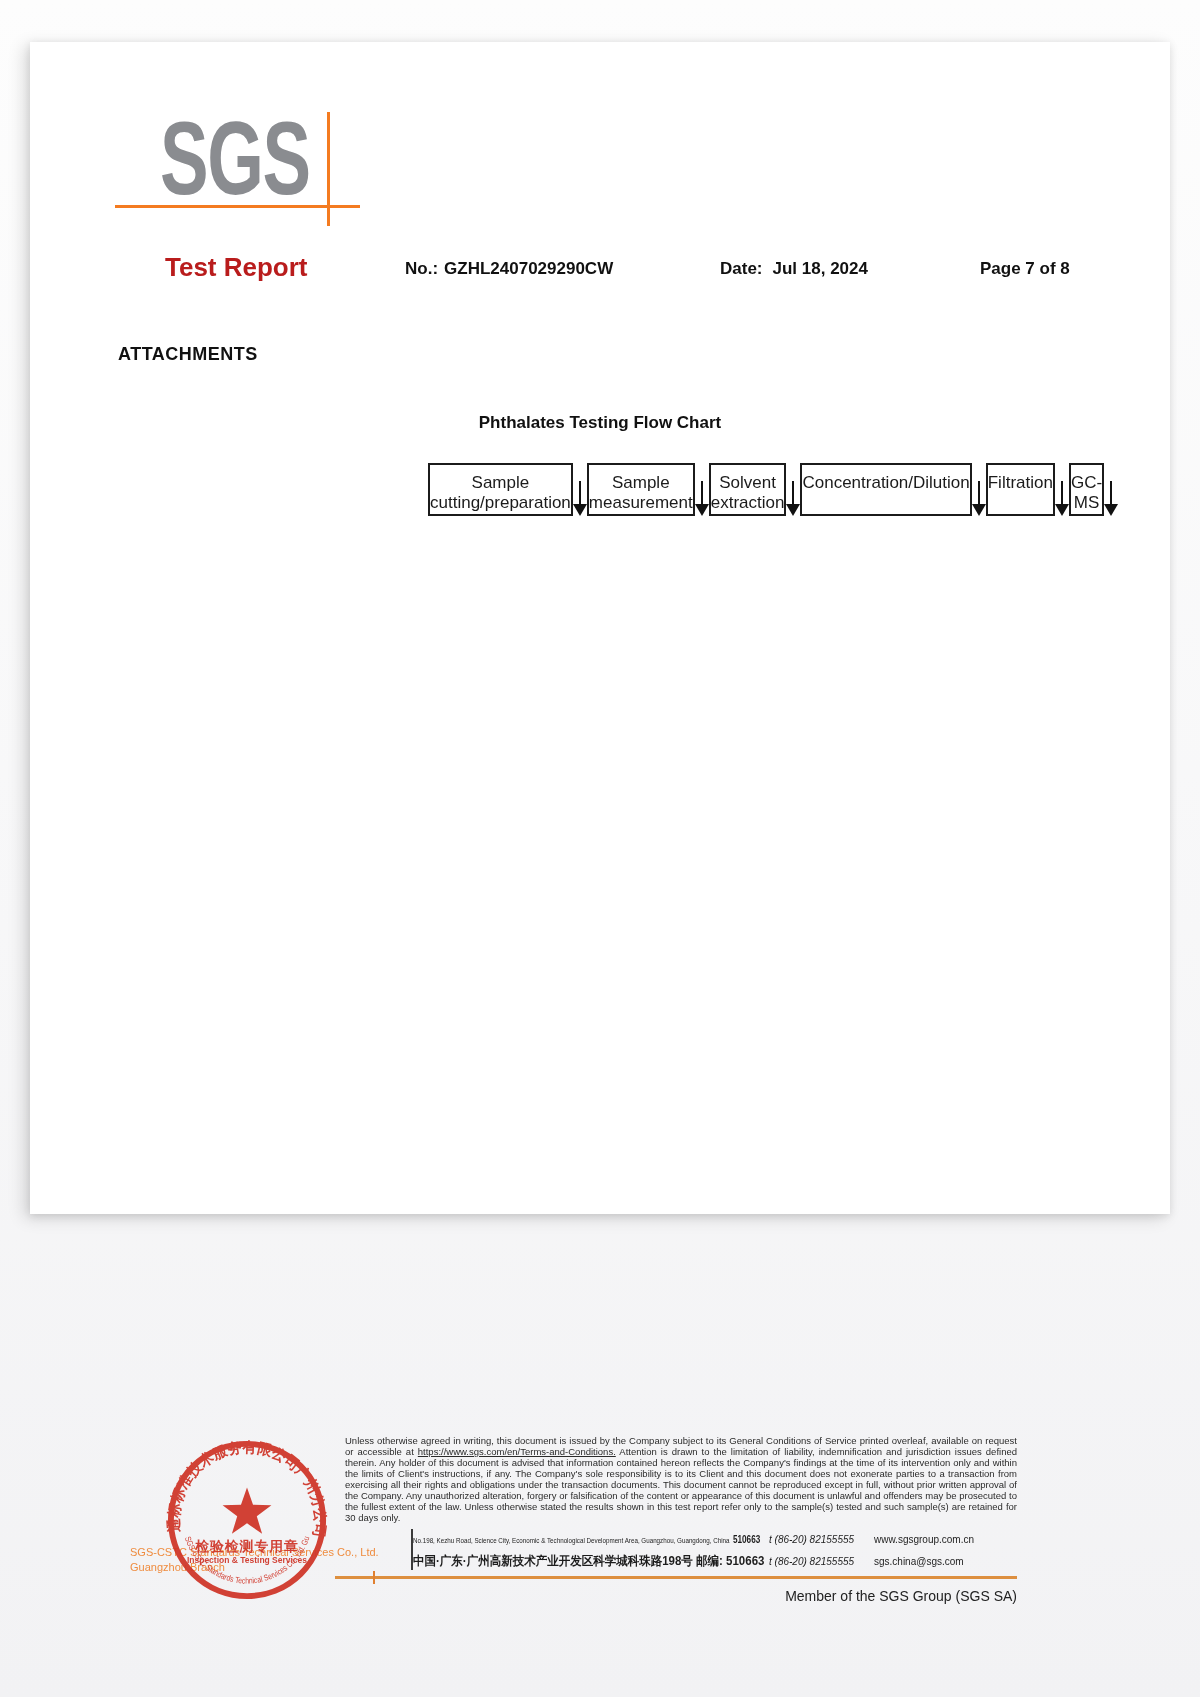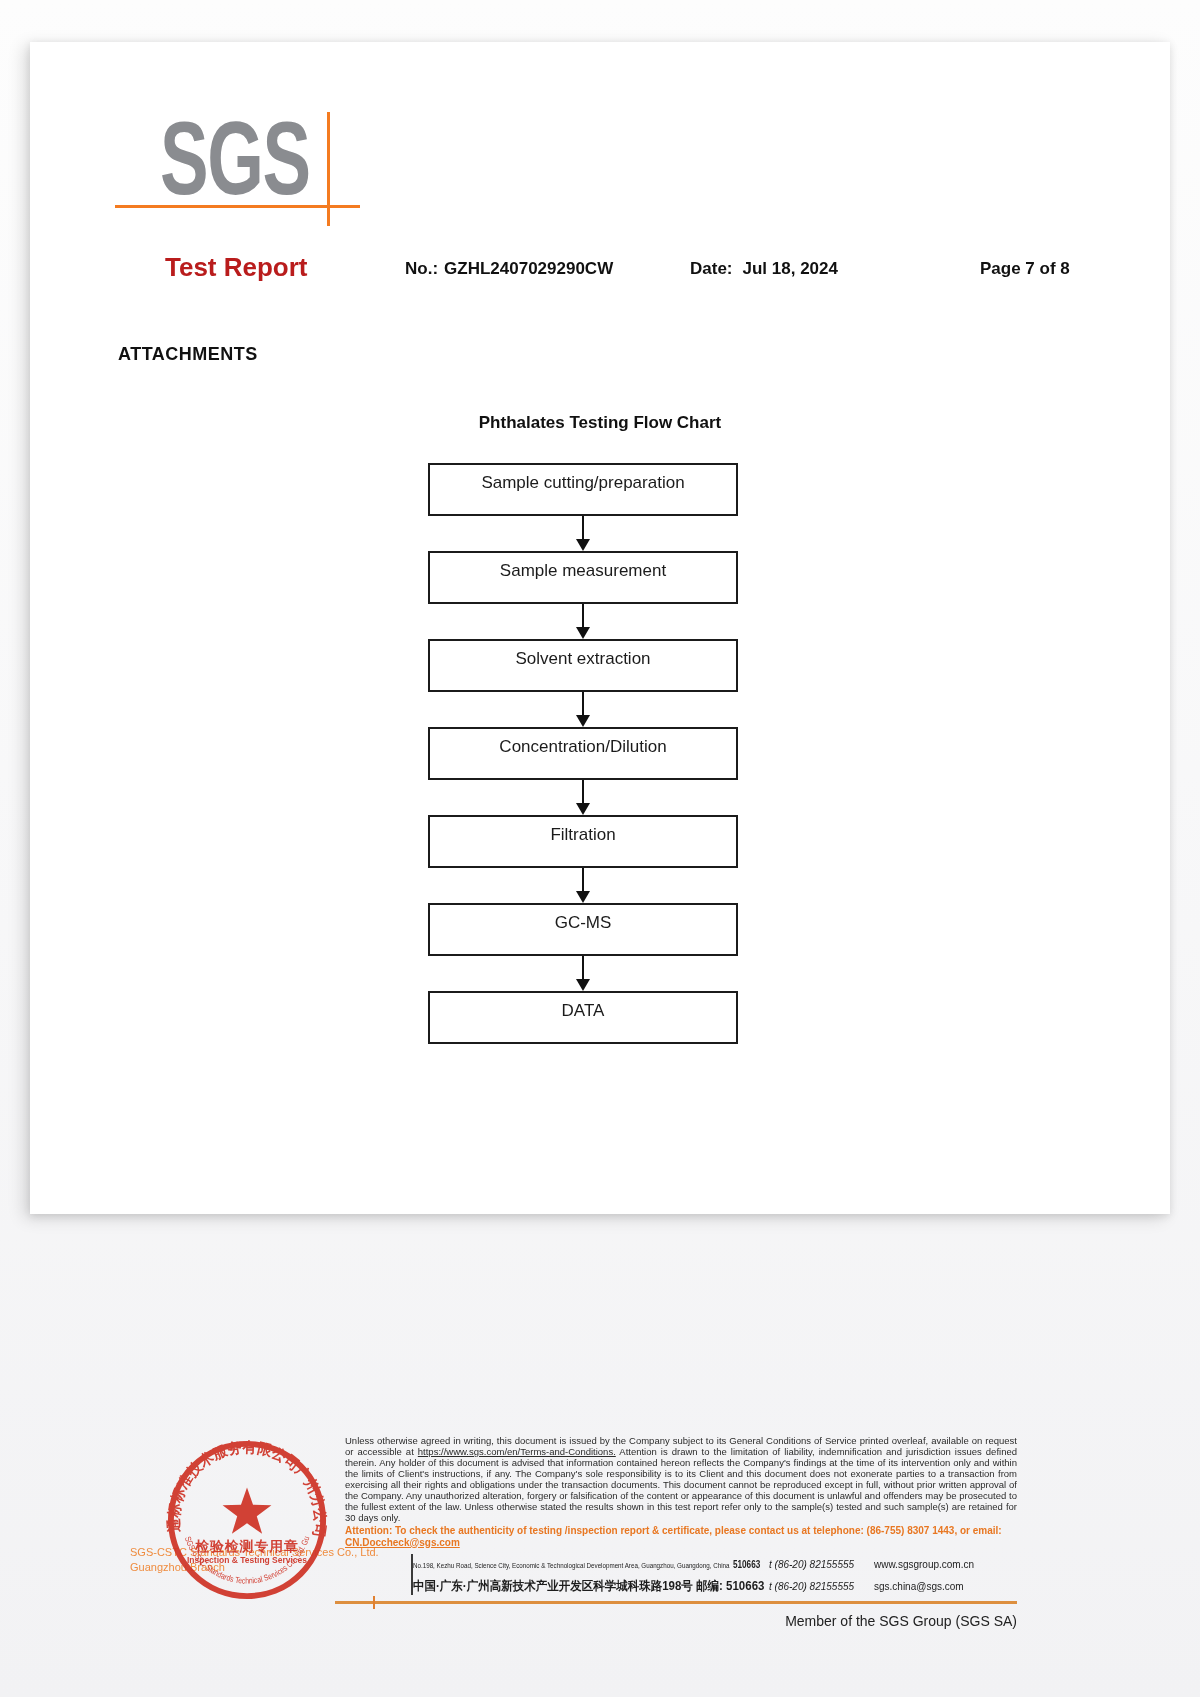--- a/index.html
+++ b/index.html
@@ -11,28 +11,28 @@
   
   .logo-text{position:absolute;left:130px;top:64px;font-size:104px;font-weight:700;line-height:1;
              color:#8a8c90;transform:scaleX(0.70);transform-origin:left top;letter-spacing:-2px;}
   .logo-hline{position:absolute;left:85px;top:163px;width:245px;height:3px;background:#f47b20;}
   .logo-vline{position:absolute;left:297px;top:70px;width:3px;height:114px;background:#f47b20;}
 
   
   .report-title{position:absolute;left:135px;top:210px;font-size:26px;font-weight:700;color:#b91c1c;}
   .hmeta{position:absolute;top:217px;font-size:17px;font-weight:700;color:#111;white-space:nowrap;}
   .report-no{left:375px;} .report-no .val{margin-left:6px;margin-top:36px;}
-  .report-date{left:660px;} .report-date .val{margin-left:10px;}
+  .report-date{left:690px;} .report-date .val{margin-left:10px;}
   .report-pageinfo{left:950px;}
 
   .attachments-heading{position:absolute;left:88px;top:302px;font-size:18px;font-weight:700;letter-spacing:.5px;color:#111;}
   .flow-title{position:absolute;left:0;top:371px;width:100%;text-align:center;font-size:17px;font-weight:700;color:#111;}
 
   
-  .flowchart{position:absolute;left:398px;top:421px;width:310px;display:flex;flex-direction:column;align-items:center;}
+  .flowchart{position:absolute;left:398px;top:421px;width:310px;display:flex;flex-direction:row;align-items:flex-end;}
   .flow-box{width:100%;height:53px;box-sizing:border-box;border:2px solid #1b1b1b;background:#fff;
             text-align:center;padding-top:8px;font-size:17px;color:#1b1b1b;}
   .flow-arrow{display:flex;flex-direction:column;align-items:center;height:35px;}
   .flow-arrow .stem{width:2px;flex:1;background:#111;}
   .flow-arrow .head{width:0;height:0;border-left:7px solid transparent;border-right:7px solid transparent;
                     border-top:12px solid #111;margin-top:-1px;}
 
   
   .stamp{position:absolute;left:133px;top:1394px;width:168px;height:168px;opacity:.93;z-index:2;}
   .company-orange{position:absolute;left:100px;color:#ef8c3f;font-size:11px;line-height:13px;z-index:1;white-space:nowrap;}
@@ -102,21 +102,20 @@
         <div class="flow-box">Filtration</div>
         <div class="flow-arrow">
           <div class="stem"></div>
           <div class="head"></div>
         </div>
         <div class="flow-box">GC-MS</div>
         <div class="flow-arrow">
           <div class="stem"></div>
           <div class="head"></div>
         </div>
-        <div class="flow-box">DATA</div>
       </div>
 
     <svg class="stamp" viewBox="0 0 170 170" xmlns="http://www.w3.org/2000/svg">
       <defs>
         <path id="arcTop" d="M 17,97 A 69,69 0 1 1 153,97" fill="none"></path>
         <path id="arcBottom" d="M 22,103 A 66,66 0 0 0 148,103" fill="none"></path>
       </defs>
       <circle cx="85" cy="85" r="77" fill="none" stroke="#cf3427" stroke-width="6"></circle>
       <text font-size="15" font-weight="700" fill="#cf3427">
         <textPath href="#arcTop" startOffset="0" textLength="245" lengthAdjust="spacingAndGlyphs">通标标准技术服务有限公司广州分公司</textPath>
@@ -127,21 +126,20 @@
       <text font-size="8.6" fill="#cf3427">
         <textPath href="#arcBottom" startOffset="0" textLength="218" lengthAdjust="spacingAndGlyphs">SGS-CSTC Standards Technical Services Co., Ltd. Guangzhou Branch</textPath>
       </text>
     </svg>
 
     <div class="company-orange company-line1">SGS-CSTC Standards Technical Services Co., Ltd.</div>
     <div class="company-orange company-line2">Guangzhou Branch</div>
 
     <div class="footer-right">
       <p class="legal"><span>Unless otherwise agreed in writing, this document is issued by the Company subject to its General Conditions of Service printed overleaf, available on request or accessible at </span><a href="#">https://www.sgs.com/en/Terms-and-Conditions.</a><span> Attention is drawn to the limitation of liability, indemnification and jurisdiction issues defined therein. Any holder of this document is advised that information contained hereon reflects the Company's findings at the time of its intervention only and within the limits of Client's instructions, if any. The Company's sole responsibility is to its Client and this document does not exonerate parties to a transaction from exercising all their rights and obligations under the transaction documents. This document cannot be reproduced except in full, without prior written approval of the Company. Any unauthorized alteration, forgery or falsification of the content or appearance of this document is unlawful and offenders may be prosecuted to the fullest extent of the law. Unless otherwise stated the results shown in this test report refer only to the sample(s) tested and such sample(s) are retained for 30 days only.</span></p>
-      <p class="attention"><span>Attention: To check the authenticity of testing /inspection report &amp; certificate, please contact us at telephone: (86-755) 8307 1443, or email: </span><a href="#">CN.Doccheck@sgs.com</a></p>
 
       <div class="addr-block">
         <div class="addr-row">
           <span class="addr-col"><span class="addr-en"><span>No.198, Kezhu Road, Science City, Economic &amp; Technological Development Area, Guangzhou, Guangdong, China</span>&nbsp; <span class="zip">510663</span></span></span>
           <span class="phone-col">t (86-20) 82155555</span>
           <span class="site-col">www.sgsgroup.com.cn</span>
         </div>
         <div class="addr-row">
           <span class="addr-col"><span class="addr-cn">中国·广东·广州高新技术产业开发区科学城科珠路198号  邮编: 510663</span></span>
           <span class="phone-col">t (86-20) 82155555</span>

